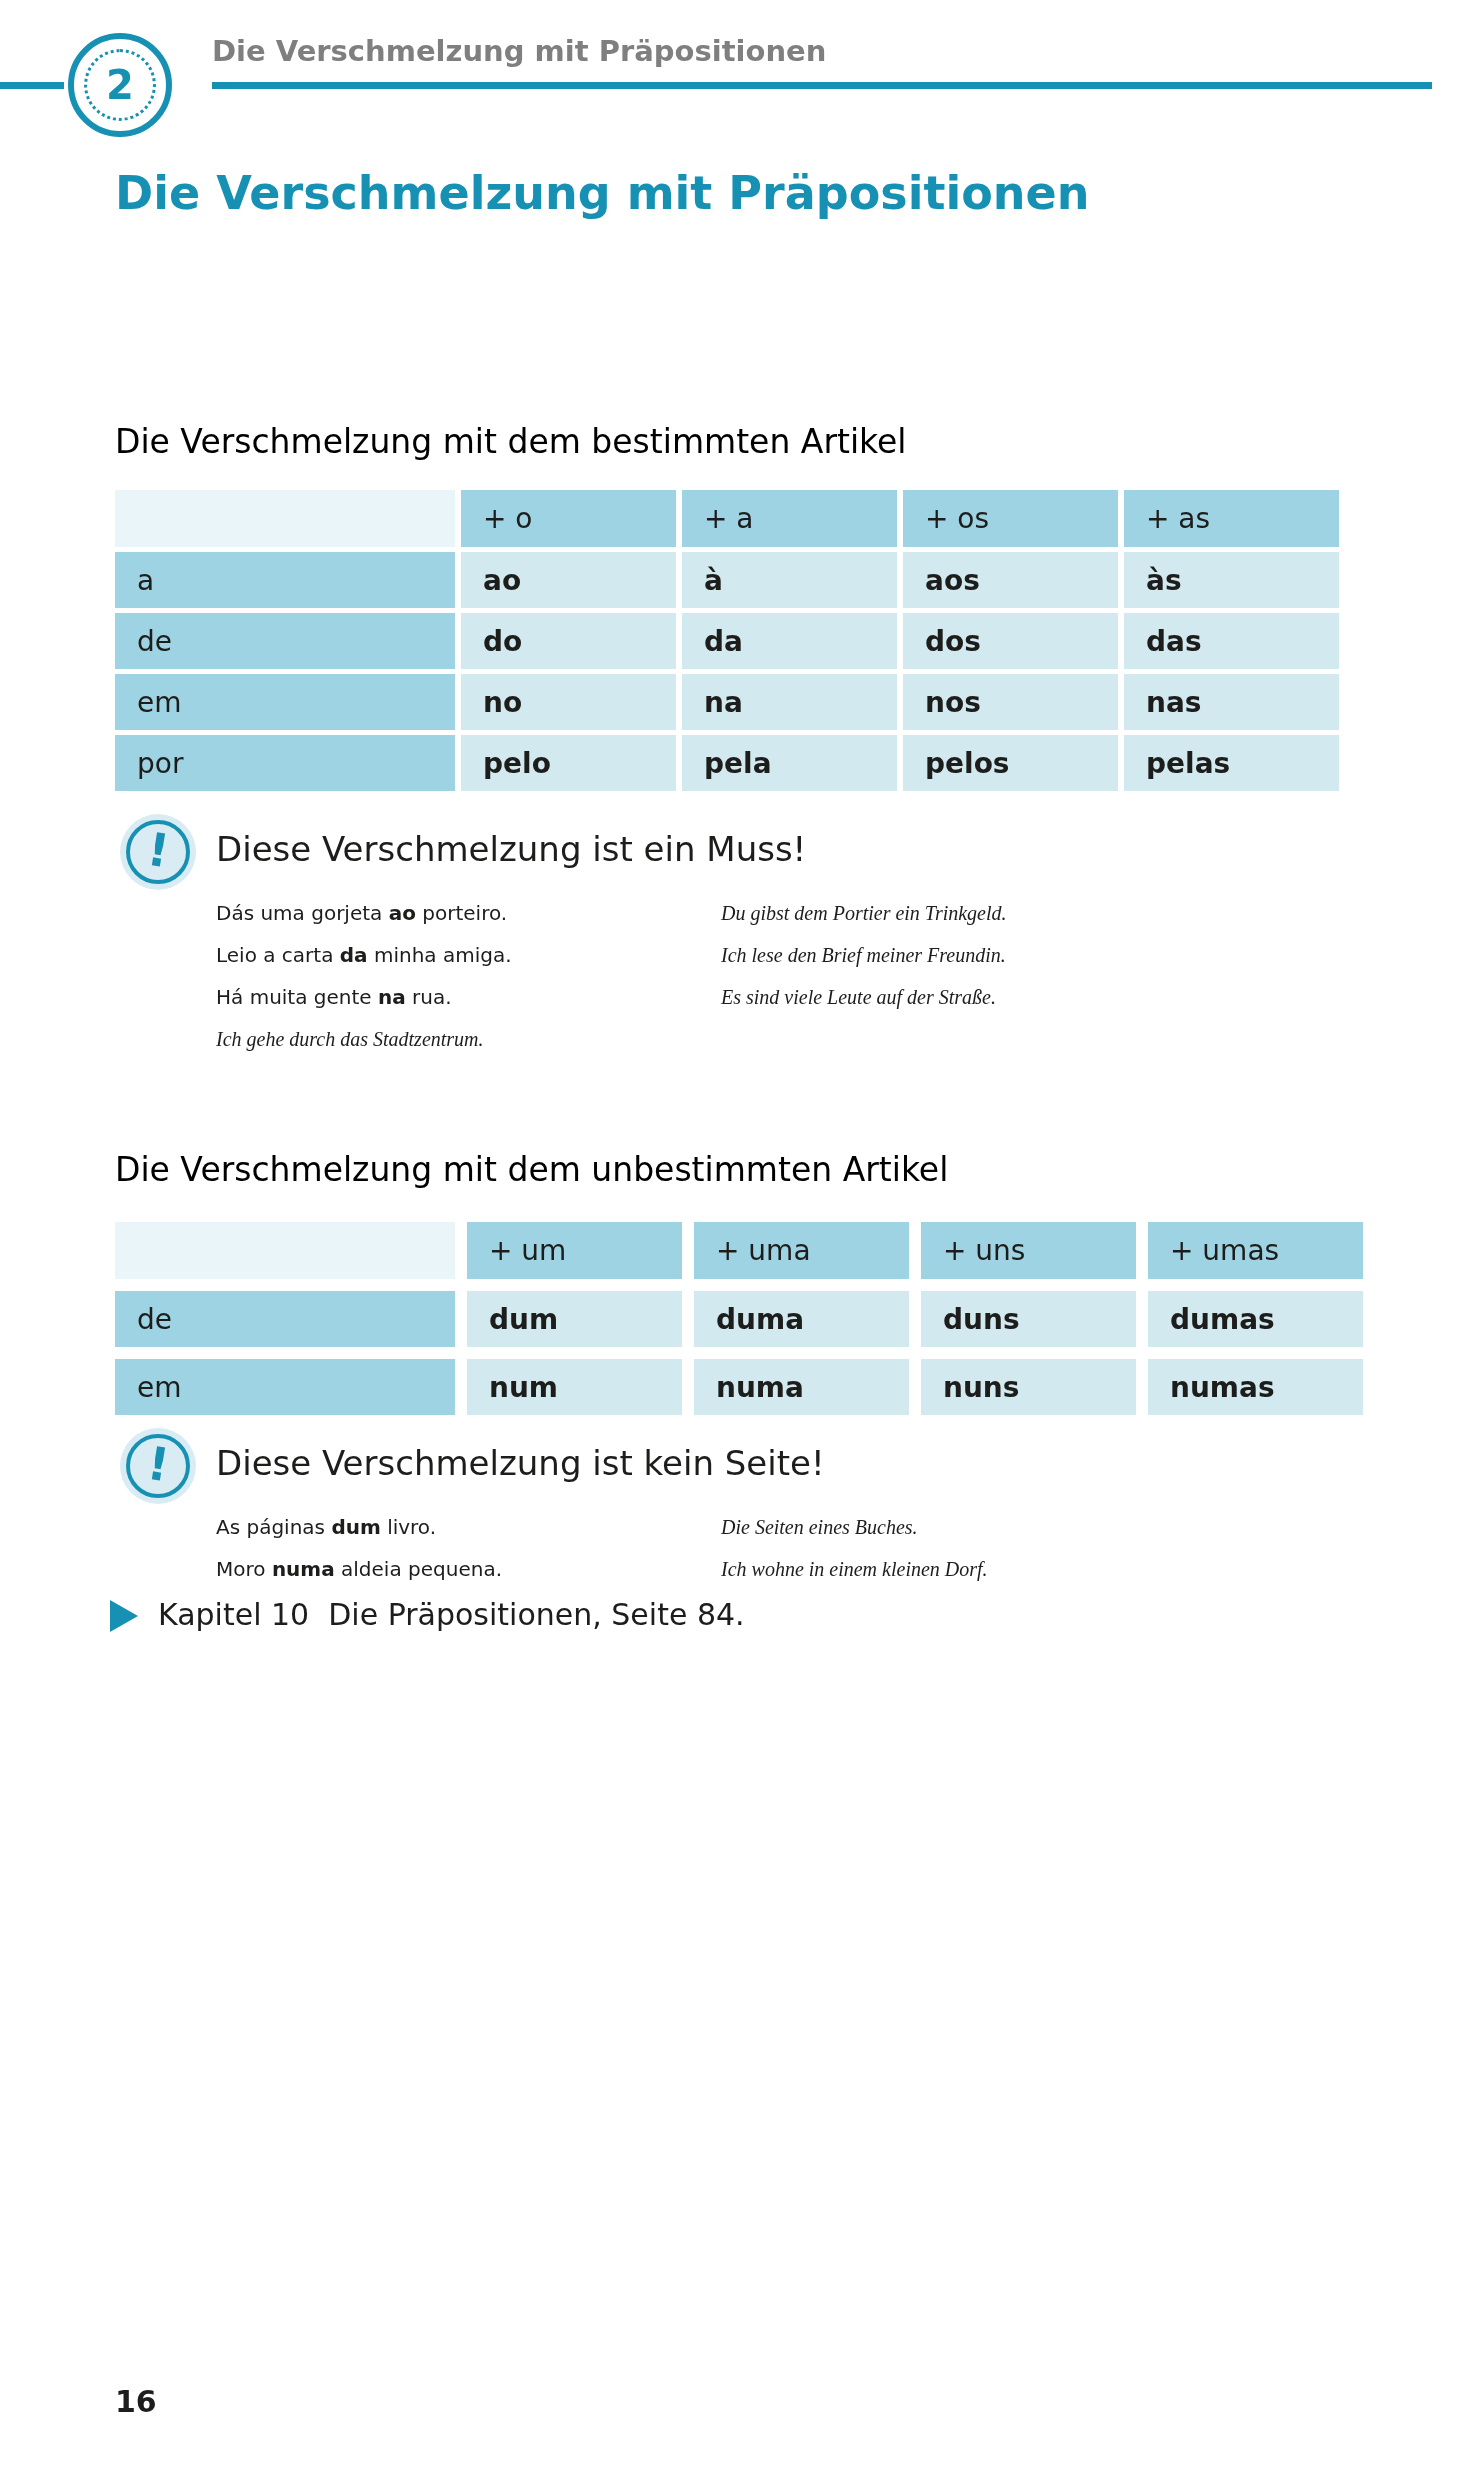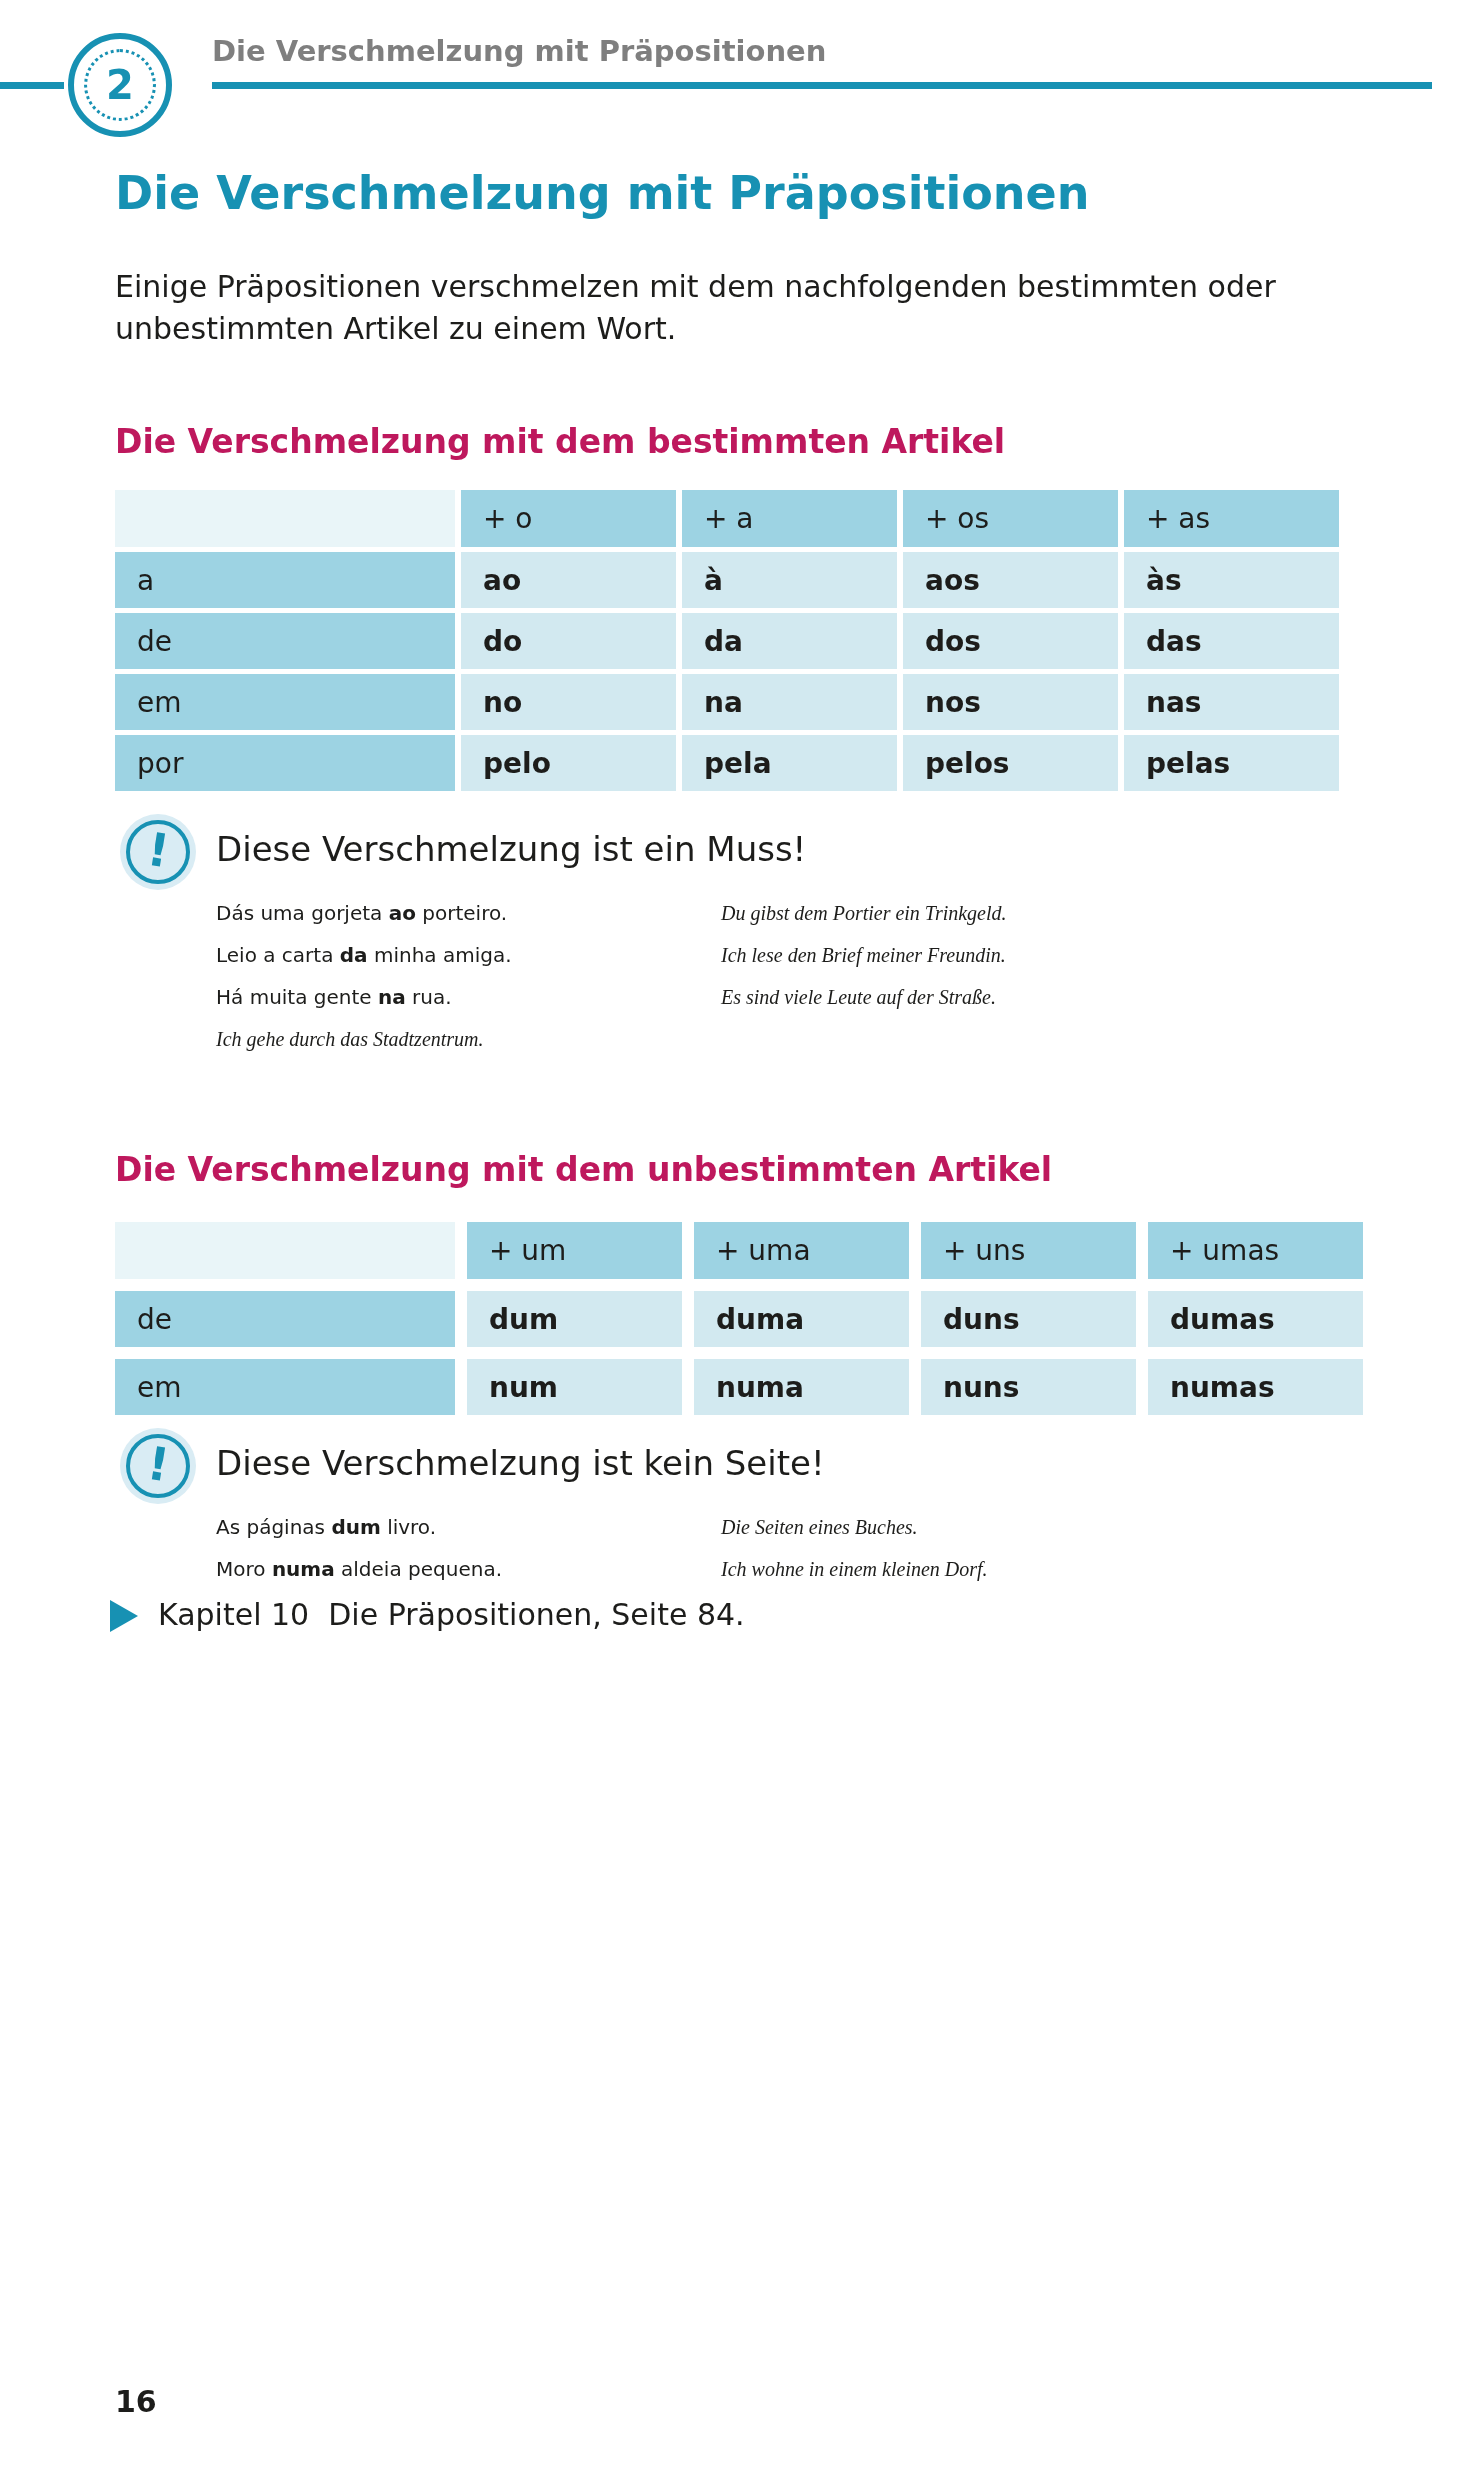--- a/index.html
+++ b/index.html
@@ -15,21 +15,21 @@
     position:absolute; left:68px; top:33px; width:104px; height:104px;
     border:6px solid #1791b3; border-radius:50%; background:#ffffff;
     display:flex; align-items:center; justify-content:center;
   }
   .badge-dotted { position:absolute; inset:10px; border:3px dotted #1791b3; border-radius:50%; }
   .badge-number { font-size:40px; font-weight:bold; color:#1791b3; position:relative; }
   .running-title { position:absolute; left:212px; top:34px; font-size:29px; font-weight:bold; color:#7f7f7f; }
   
   .main-title { position:absolute; left:115px; top:168px; font-size:46px; line-height:1.1; font-weight:bold; color:#1791b3; }
   .intro { position:absolute; left:115px; top:266px; width:1255px; font-size:30px; line-height:42px; color:#1d1d1b; }
-  .section-heading { position:absolute; left:115px; font-size:33px; font-weight:bold; color:#be185d; }
+  .section-heading { position:absolute; left:115px; font-size:33px; font-weight:normal; color:#000000; }
   .sec1-heading { top:422px; }
   .sec2-heading { top:1150px; }
   
   .ctable {
     position:absolute; left:115px; width:1224px;
     display:grid; grid-template-columns:340px 215px 215px 215px 215px;
     column-gap:6px; row-gap:5px; font-size:28px;
   }
   .table1 { top:490px; grid-template-rows:57px repeat(4,56px); }
   .table2 { top:1222px; grid-template-rows:57px repeat(2,56px);gap:12px; }
@@ -66,21 +66,20 @@
 
   <div class="rule-left"></div>
   <div class="badge">
     <div class="badge-dotted"></div>
     <div class="badge-number">2</div>
   </div>
   <div class="running-title">Die Verschmelzung mit Präpositionen</div>
   <div class="rule-main"></div>
 
   <h1 class="main-title">Die Verschmelzung mit Präpositionen</h1>
-  <p class="intro">Einige Präpositionen verschmelzen mit dem nachfolgenden bestimmten oder unbestimmten Artikel zu einem Wort.</p>
 
   <h2 class="section-heading sec1-heading">Die Verschmelzung mit dem bestimmten Artikel</h2>
 
   <div class="ctable table1">
     <div class="cell-corner"></div>
     <div class="cell-head">+ o</div>
     <div class="cell-head">+ a</div>
     <div class="cell-head">+ os</div>
     <div class="cell-head">+ as</div>
 

